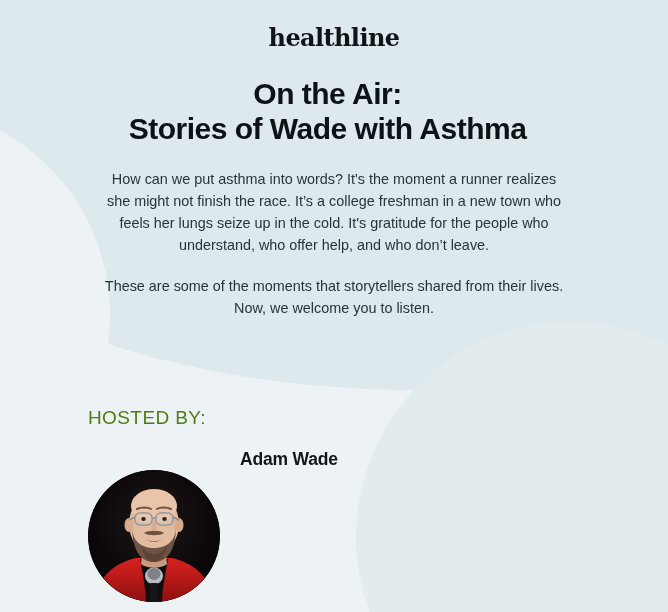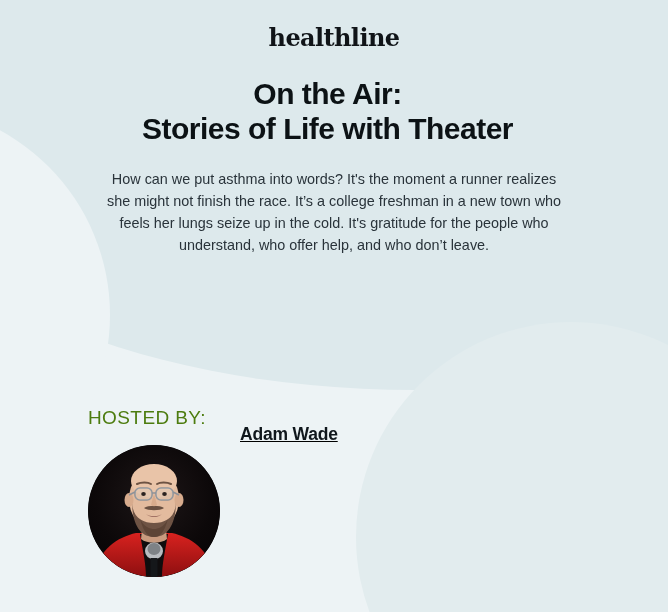--- a/index.html
+++ b/index.html
@@ -111,25 +111,24 @@
     top: 407px;
     font-size: 19px;
     font-weight: normal;
     letter-spacing: 0.4px;
     color: #4d7c0f;
   }
 
   .host {
     position: absolute;
     left: 88px;
-    top: 424px;
+    top: 449px;
     display: flex;
     align-items: flex-start;
     gap: 20px;
-    text-decoration: underline;
   }
 
   .avatar {
     position: relative;
     flex: 0 0 auto;
     width: 132px;
     height: 132px;
     margin-top: 21px;
     border-radius: 50%;
     overflow: hidden;
@@ -169,25 +168,26 @@
     <div class="blob-left-notch"></div>
     <div class="blob-bottom-right"></div>
   </div>
 
   <div class="content">
 
     <div class="brand">healthline</div>
 
     <h1 class="headline">
       <span class="line">On the Air:</span>
-      <span class="line">Stories of Life with Theater</span>
+      <span class="line">Stories of Wade with Asthma</span>
     </h1>
 
     <div class="intro">
       <p>How can we put asthma into words? It's the moment a runner realizes she might not finish the race. It’s a college freshman in a new town who feels her lungs seize up in the cold. It's gratitude for the people who understand, who offer help, and who don’t leave.</p>
+      <p>These are some of the moments that storytellers shared from their lives. Now, we welcome you to listen.</p>
     </div>
 
     <div class="hosted-by">HOSTED BY:</div>
 
     <div class="host">
 
       <div class="avatar">
         <svg viewBox="0 0 132 132" xmlns="http://www.w3.org/2000/svg" role="img">
           <defs>
             <clipPath id="circClip">

